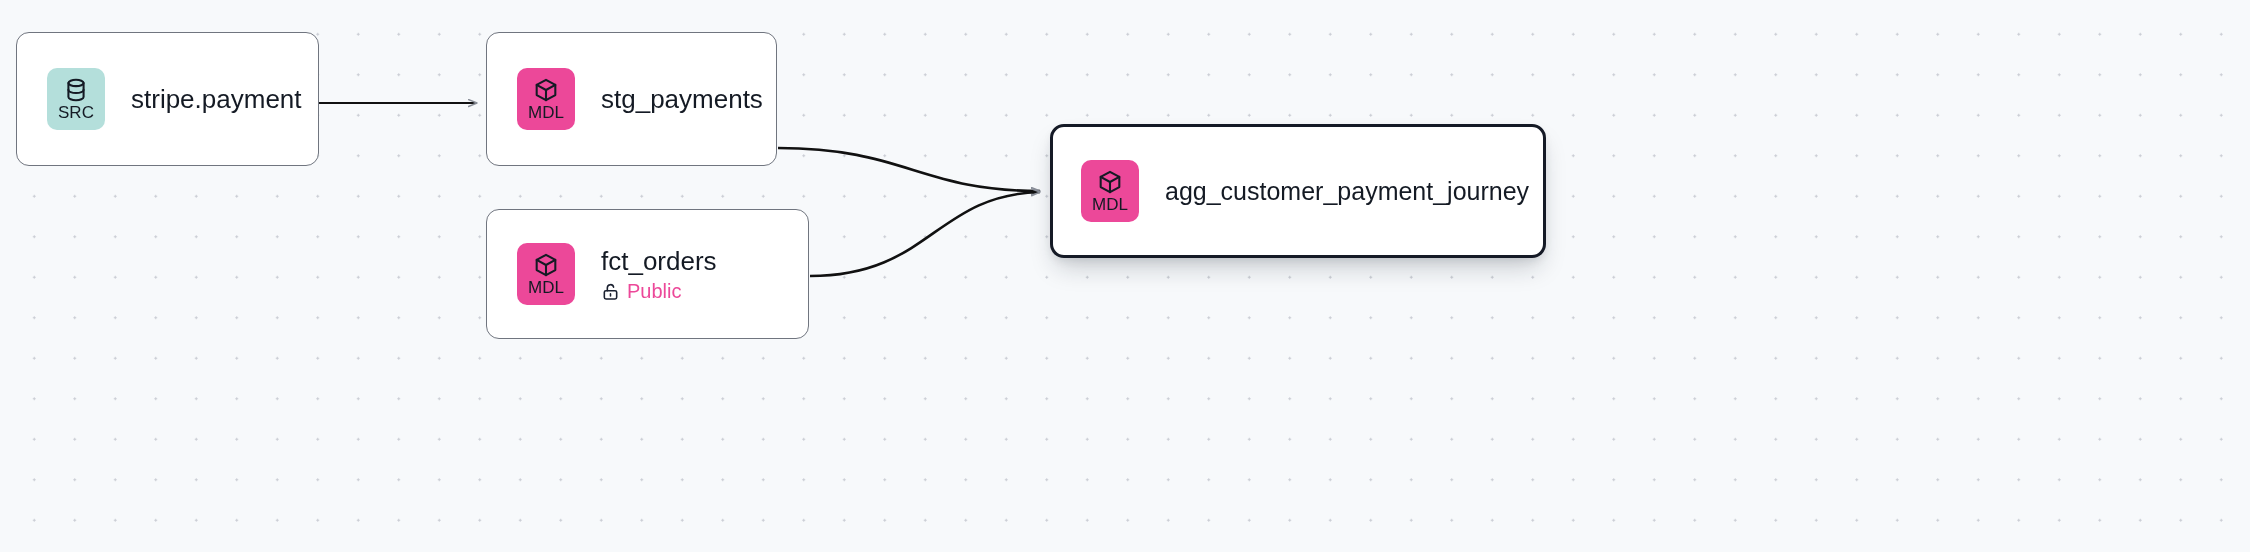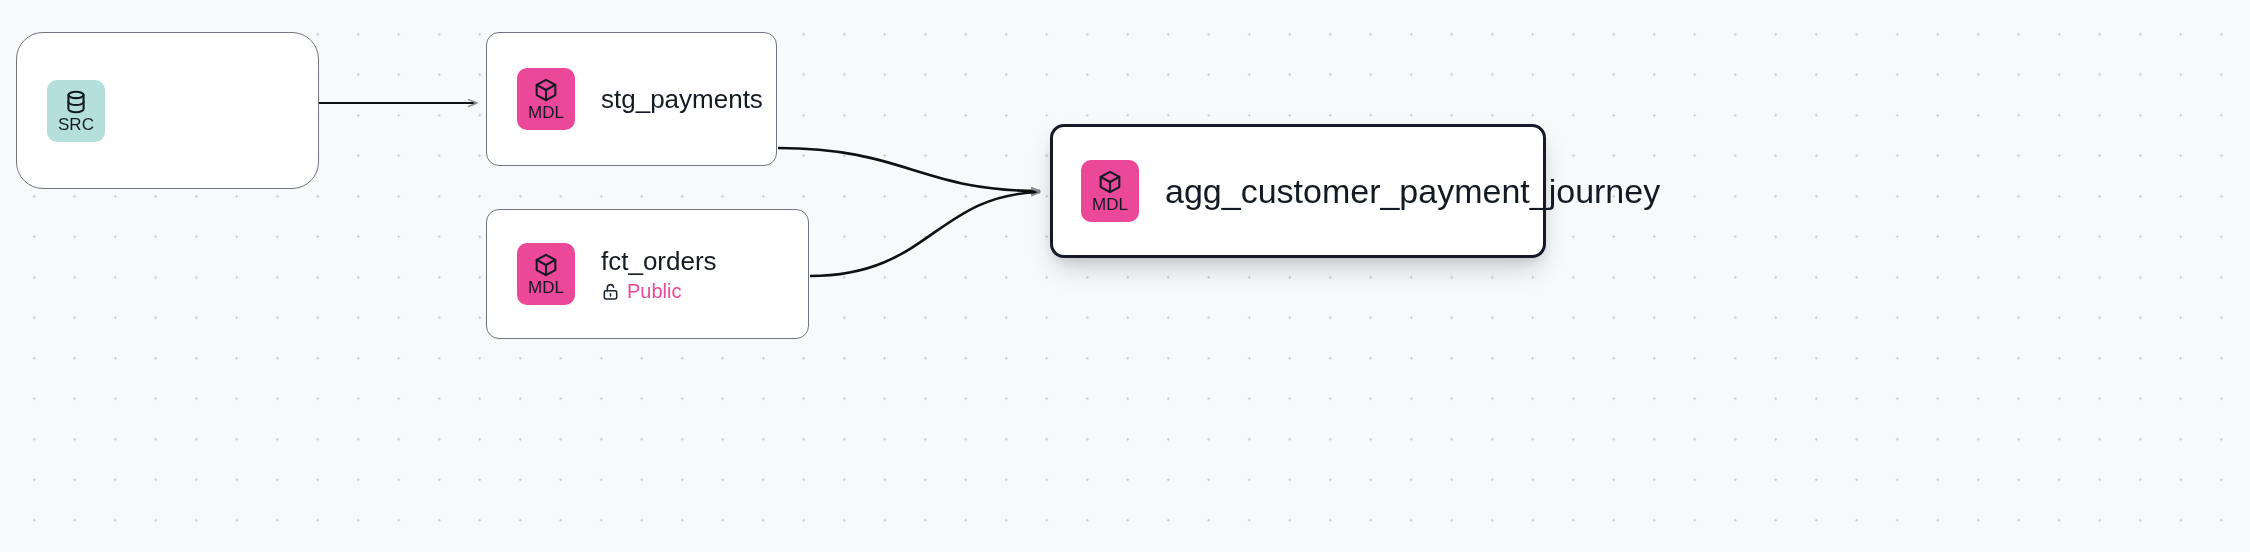--- a/index.html
+++ b/index.html
@@ -98,27 +98,27 @@
     align-items: center;
     gap: 7px;
     font-size: 20px;
     line-height: 22px;
     color: #ec4899;
     white-space: nowrap;
   }
   .node-sub svg { display: block; flex: 0 0 auto; }
 
   
-  #node-stripe-payment   { left: 16px;   top: 32px;  width: 303px; height: 157px; border-radius: 27px; }
+  #node-stripe-payment   { left: 16px;   top: 32px;  width: 303px; height: 134px; }
   #node-stg-payments     { left: 486px;  top: 32px;  width: 291px; height: 134px; }
   #node-fct-orders       { left: 486px;  top: 209px; width: 323px; height: 130px; }
   #node-agg-customer     { left: 1050px; top: 124px; width: 496px; height: 134px; }
 
   #node-agg-customer { padding-left: 28px; }
-  #node-agg-customer .node-title { font-size: 34px; }
+  #node-agg-customer .node-title { font-size: 25px; }
 </style>
 </head>
 <body>
 
 <div id="canvas">
 
   <svg id="edges" viewBox="0 0 2250 552" width="2250" height="552">
     <defs>
       <marker id="arrow-head" markerWidth="10" markerHeight="10" refX="9" refY="4" orient="auto" markerUnits="userSpaceOnUse">
         <path d="M0.5,0.5 L9,4 L0.5,7.5" fill="none" stroke="#8a8f99" stroke-width="1.4" stroke-linecap="round" stroke-linejoin="round"></path>
@@ -135,20 +135,23 @@
   <div class="node" id="node-stripe-payment">
     <div class="badge src">
       <span>
         <svg width="26" height="26" viewBox="0 0 24 24" fill="none" stroke="#141a24" stroke-width="1.9" stroke-linecap="round" stroke-linejoin="round">
           <ellipse cx="12" cy="5.5" rx="7" ry="2.9"></ellipse>
           <path d="M5 5.5 V18.5 C5 20.1 8.1 21.4 12 21.4 C15.9 21.4 19 20.1 19 18.5 V5.5"></path>
           <path d="M5 11.9 C5 13.5 8.1 14.8 12 14.8 C15.9 14.8 19 13.5 19 11.9"></path>
         </svg>
       </span>
       <span class="badge-label">SRC</span>
+    </div>
+    <div class="node-text">
+      <div class="node-title">stripe.payment</div>
     </div>
   </div>
 
   <div class="node" id="node-stg-payments">
     <div class="badge mdl">
       <span>
         <svg width="26" height="26" viewBox="0 0 24 24" fill="none" stroke="#141a24" stroke-width="1.9" stroke-linecap="round" stroke-linejoin="round">
           <path d="M12 2.6 L20.6 7.3 L20.6 16.7 L12 21.4 L3.4 16.7 L3.4 7.3 Z"></path>
           <path d="M3.4 7.3 L12 12 L20.6 7.3"></path>
           <path d="M12 12 L12 21.4"></path>

